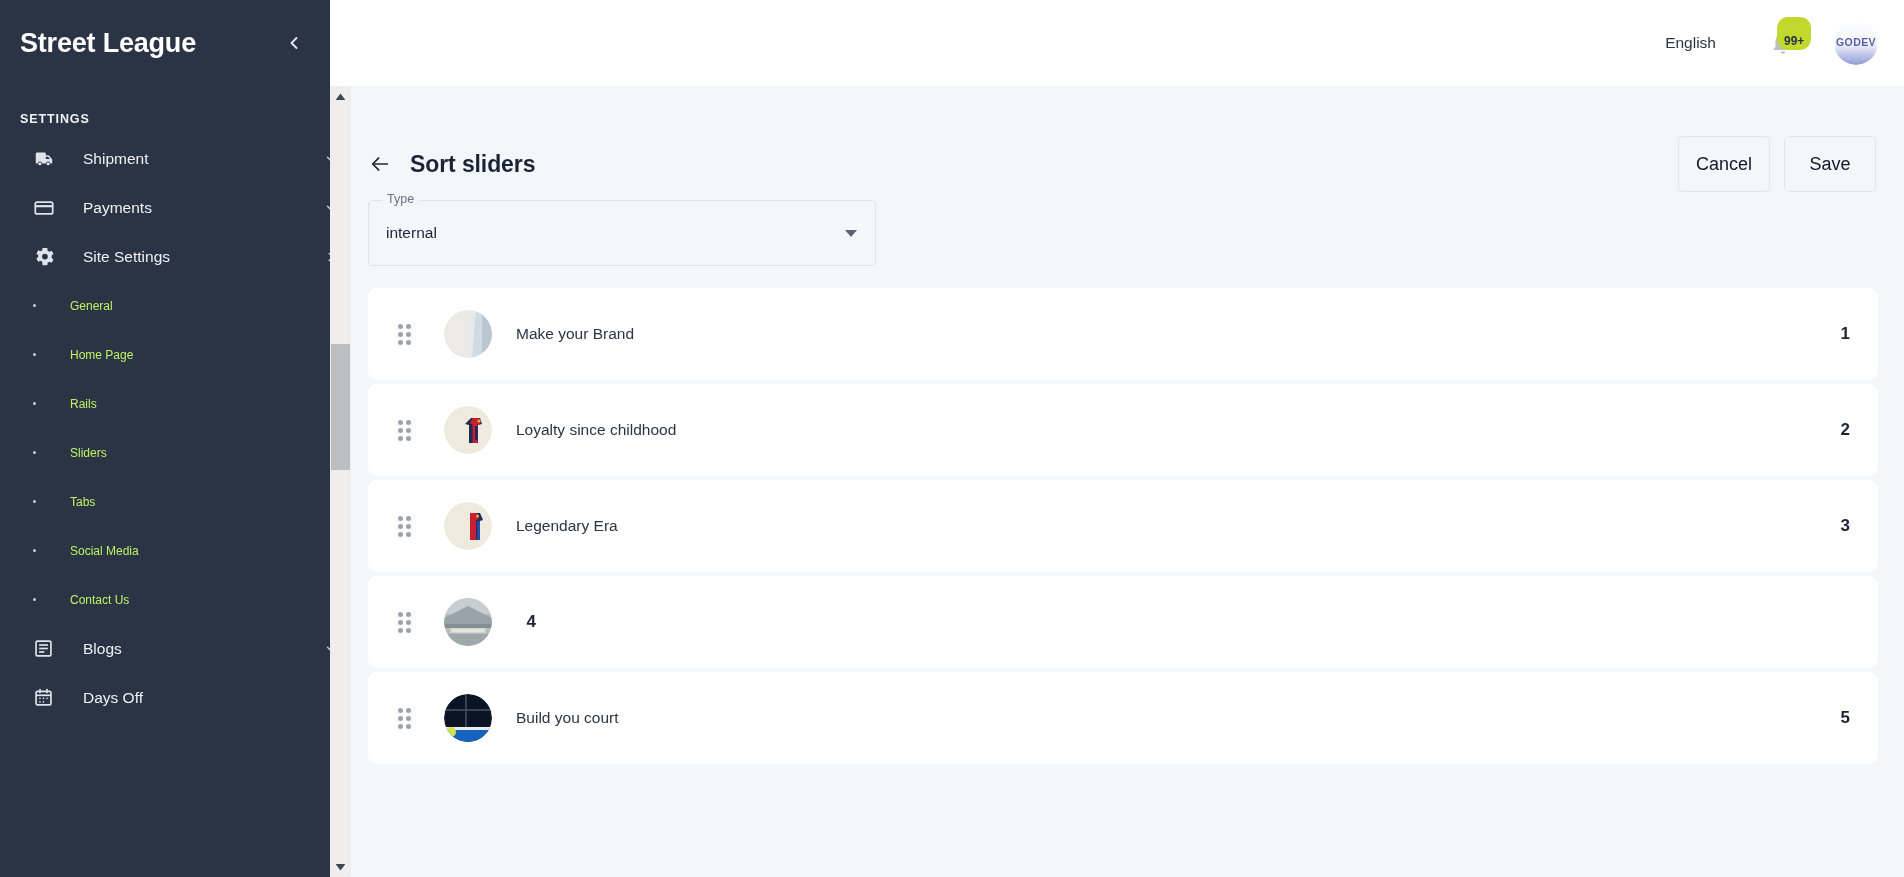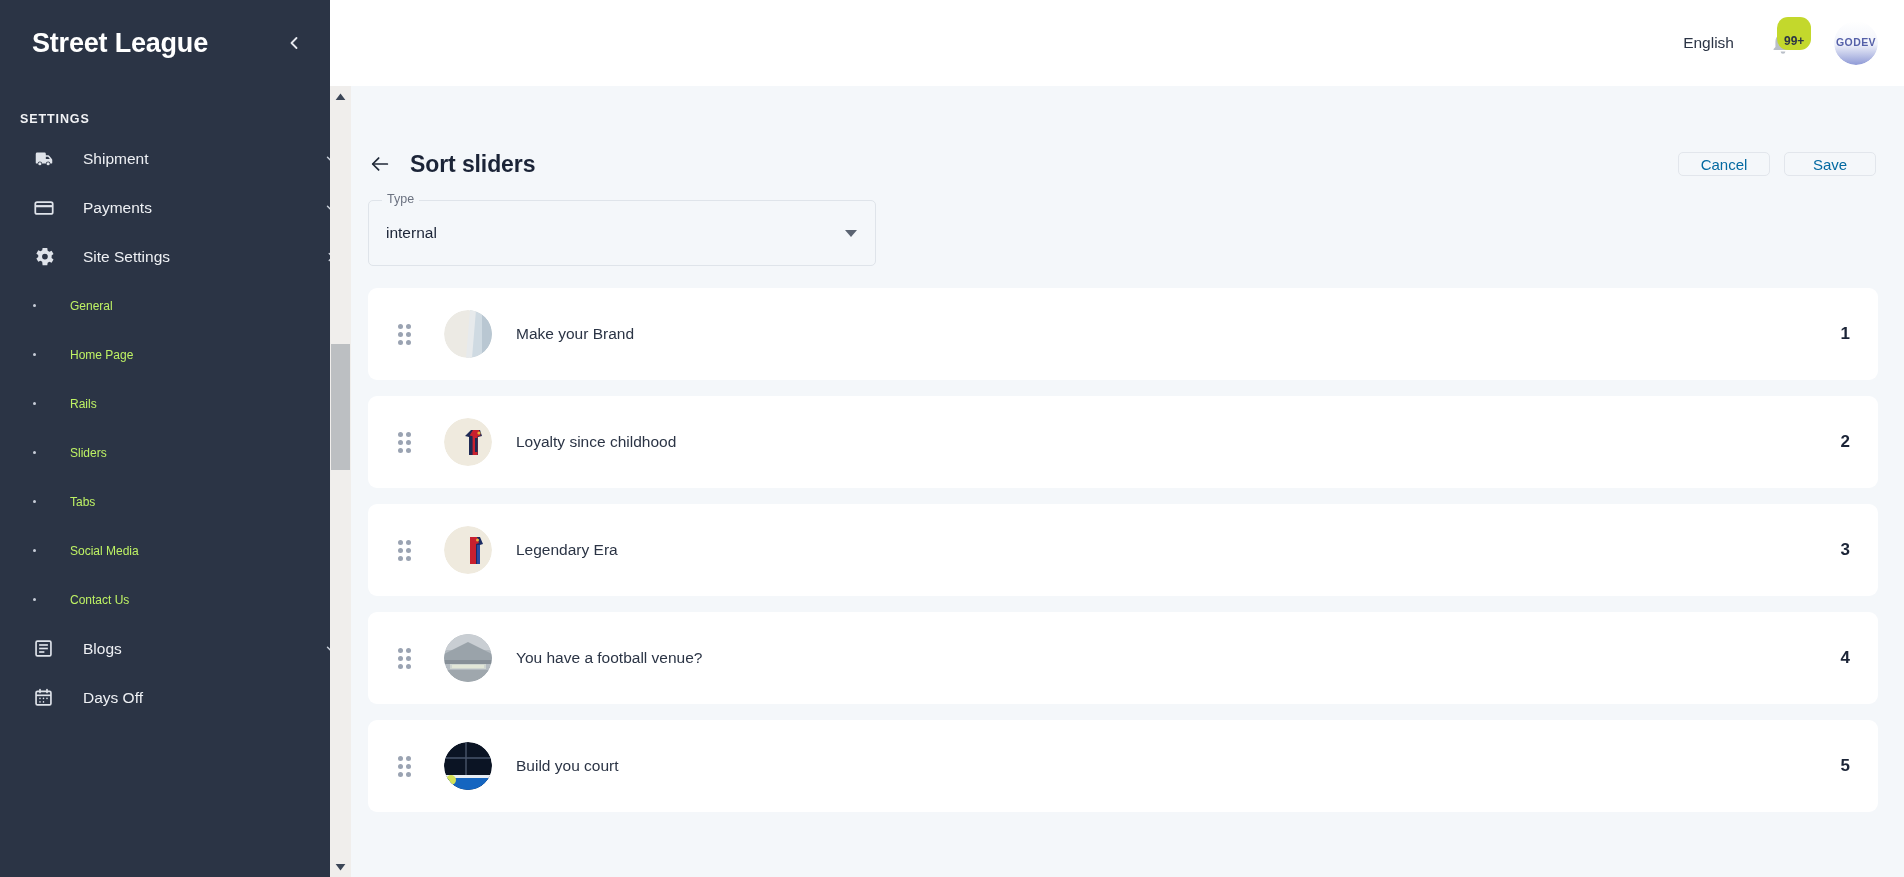--- a/index.html
+++ b/index.html
@@ -20,21 +20,20 @@
     position: relative;
     height: 877px;
     overflow: hidden;
   }
   .sidebar-header {
     height: 86px;
     display: flex;
     align-items: center;
     justify-content: space-between;
     padding: 0 22px 0 20px;
-    margin-left: 12px;
   }
   .brand {
     font-size: 27px;
     font-weight: 700;
     letter-spacing: -0.2px;
     color: #ffffff;
     white-space: nowrap;
   }
   .collapse-btn {
     width: 28px; height: 28px;
@@ -158,21 +157,21 @@
     background: #ffffff;
     display: flex;
     align-items: center;
     justify-content: flex-end;
     padding-right: 26px;
     gap: 0;
   }
   .lang {
     font-size: 15.5px;
     color: #2b3445;
-    margin-right: 32px;
+    margin-right: 50px;
     cursor: pointer;
     white-space: nowrap;
   }
   .bell-wrap {
     position: relative;
     width: 34px; height: 34px;
     display: flex; align-items: center; justify-content: center;
     cursor: pointer;
     margin-right: 34px;
   }
@@ -227,27 +226,27 @@
   .back-arrow svg { display:block; }
   .page-title {
     font-size: 23px;
     font-weight: 600;
     color: #1b2437;
     letter-spacing: -0.1px;
   }
   .head-actions { display: flex; gap: 14px; padding-right: 2px; }
   .btn {
     min-width: 92px;
-    height: 24px;
+    height: 56px;
     border: 1px solid #e2e6ec;
     background: transparent;
     border-radius: 5px;
-    font-size: 15px;
+    font-size: 18px;
     font-family: "Liberation Sans", sans-serif;
-    color: #0369a1;
+    color: #0f172a;
     cursor: default;
     display: flex; align-items: center; justify-content: center;
   }
 
   
   .select-row { padding: 10px 0 0 28px; }
   .mui-select {
     position: relative;
     width: 508px;
     height: 66px;
@@ -280,21 +279,21 @@
     border-right: 6px solid transparent;
     border-top: 7px solid #5b6472;
   }
 
   
   .sort-list {
     margin-top: 22px;
     padding-left: 28px;
     display: flex;
     flex-direction: column;
-    gap: 16px;
+    gap: 4px;
   }
   .sort-row {
     background: #ffffff;
     border-radius: 9px;
     height: 92px;
     display: flex;
     align-items: center;
     padding: 0 28px 0 30px;
     cursor: grab;
   }
@@ -662,21 +661,20 @@
                   <rect width="48" height="48" fill="#b4bbc1"></rect>
                   <rect y="0" width="48" height="16" fill="#c9ced3"></rect>
                   <path d="M0 20 24 8l24 12v6H0Z" fill="#9aa3aa"></path>
                   <path d="M6 30h36v5H6Z" fill="#cfd6d1"></path>
                   <path d="M8 31h32v3H8Z" fill="#e2e7d8"></path>
                   <rect y="36" width="48" height="12" fill="#9fa7ad"></rect>
                   <path d="M0 26h48v4H0Z" fill="#868f97"></path>
                 </g>
               </svg>
           </span>
-          <span class="row-title">You have a football venue?</span>
           <span class="row-index">4</span>
         </div>
 
         <div class="sort-row">
           <span class="drag-handle">
               <i></i>
               <i></i>
               <i></i>
               <i></i>
               <i></i>

